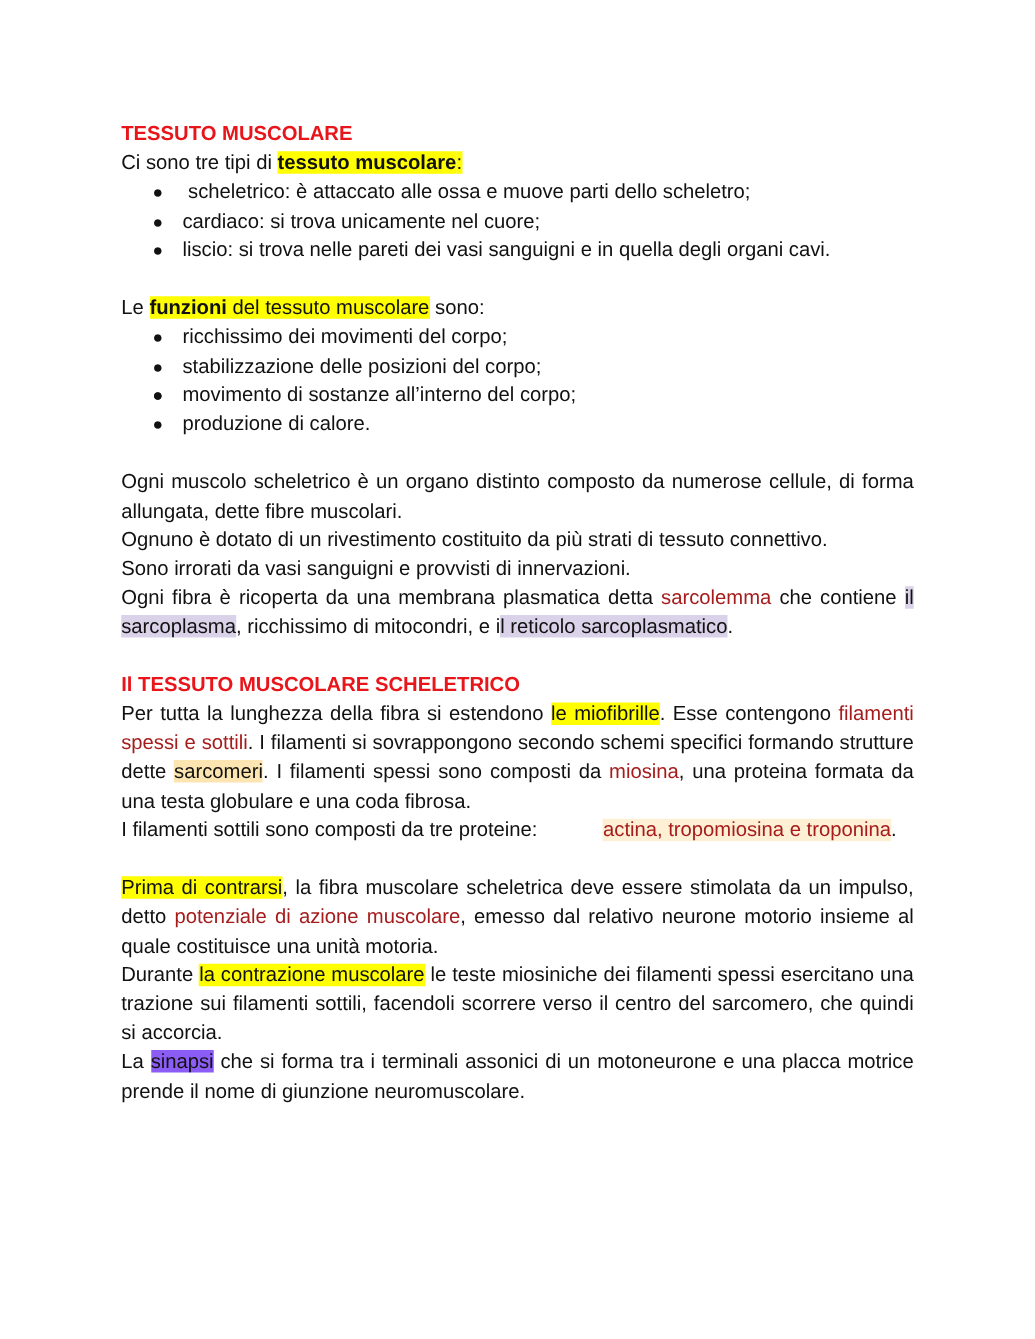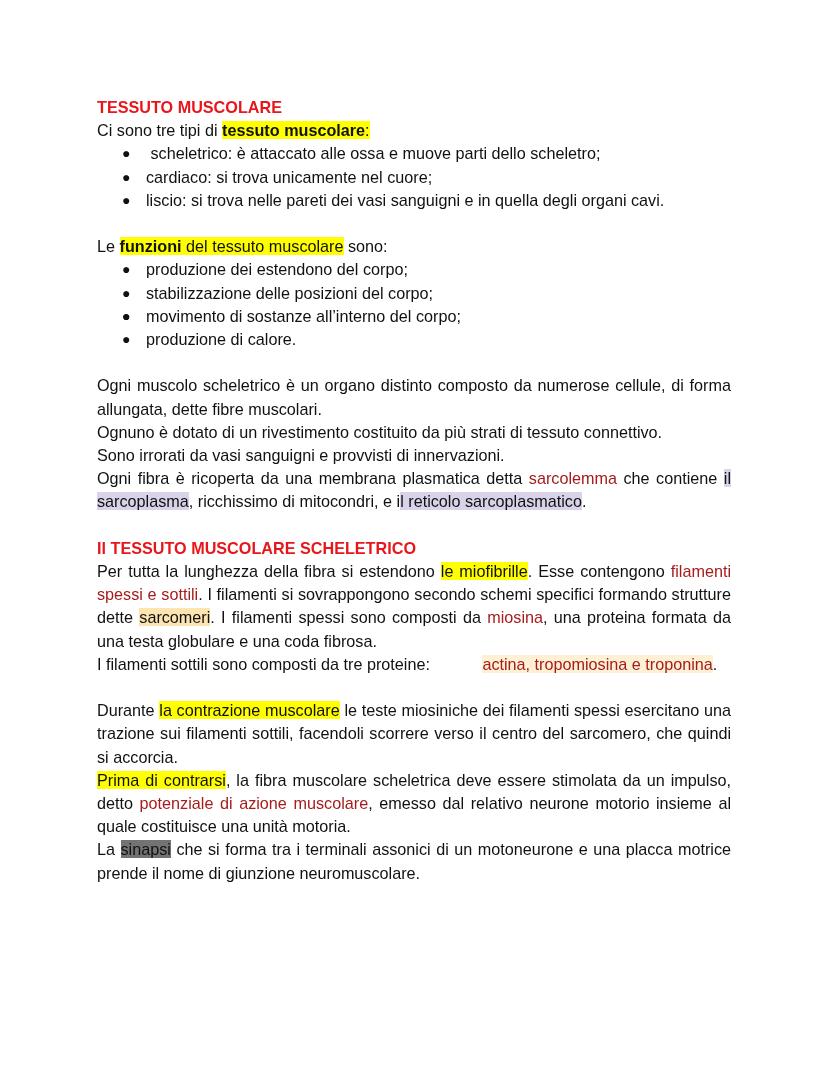--- a/index.html
+++ b/index.html
@@ -51,21 +51,21 @@
       position: absolute;
       left: 25px;
       top: 0;
       font-size: 14px;
     }
     .bold { font-weight: bold; }
     .hl-yellow { background: #ffff00; }
     .hl-lavender { background: #d9d2e9; }
     .hl-peach { background: #fce5b0; }
     .hl-lightpeach { background: #fdf0d5; margin-left: 48px; }
-    .hl-orange { background: #737373; }
+    .hl-orange { background: #8b5cf6; }
     .term-red {
       color: #a61c1c;
       font-weight: normal;
     }
   </style>
 </head>
 <body>
 
 <div class="page">
 
@@ -77,21 +77,21 @@
     <li><span class="bullet">●</span><span style="white-space:pre"> scheletrico: è attaccato alle ossa e muove parti dello scheletro;</span></li>
     <li><span class="bullet">●</span><span>cardiaco: si trova unicamente nel cuore;</span></li>
     <li><span class="bullet">●</span><span>liscio: si trova nelle pareti dei vasi sanguigni e in quella degli organi cavi.</span></li>
   </ul>
 
   <div class="gap"></div>
 
   <p><span>Le </span><span class="hl-yellow"><span class="bold">funzioni</span><span> del tessuto muscolare</span></span><span> sono:</span></p>
 
   <ul>
-    <li><span class="bullet">●</span><span>produzione dei estendono del corpo;</span></li>
+    <li><span class="bullet">●</span><span>ricchissimo dei movimenti del corpo;</span></li>
     <li><span class="bullet">●</span><span>stabilizzazione delle posizioni del corpo;</span></li>
     <li><span class="bullet">●</span></li>
     <li><span class="bullet">●</span><span>movimento di sostanze all’interno del corpo;</span></li>
     <li><span class="bullet">●</span><span>produzione di calore.</span></li>
   </ul>
 
   <div class="gap"></div>
 
   <p class="justify">Ogni muscolo scheletrico è un organo distinto composto da numerose cellule, di forma allungata, dette fibre muscolari.</p>
   <p class="justify">Ognuno è dotato di un rivestimento costituito da più strati di tessuto connettivo.</p>
@@ -101,19 +101,19 @@
   <div class="gap"></div>
 
   <h2 class="heading">Il TESSUTO MUSCOLARE SCHELETRICO</h2>
 
   <p class="justify"><span>Per tutta la lunghezza della fibra si estendono </span><span class="hl-yellow">le miofibrille</span><span>. Esse contengono </span><span class="term-red">filamenti spessi e sottili</span><span>. I filamenti si sovrappongono secondo schemi specifici formando strutture dette </span><span class="hl-peach">sarcomeri</span><span>. I filamenti spessi sono composti da </span><span class="term-red">miosina</span><span>, una proteina formata da una testa globulare e una coda fibrosa.</span></p>
 
   <p class="justify"><span>I filamenti sottili sono composti da tre proteine: </span><span class="term-red hl-lightpeach">actina, tropomiosina e troponina</span><span>.</span></p>
 
   <div class="gap"></div>
 
+  <p class="justify"><span class="hl-yellow">Prima di contrarsi</span><span>, la fibra muscolare scheletrica deve essere stimolata da un impulso, detto </span><span class="term-red">potenziale di azione muscolare</span><span>, emesso dal relativo neurone motorio insieme al quale costituisce una unità motoria.</span></p>
+
   <p class="justify"><span>Durante </span><span class="hl-yellow">la contrazione muscolare</span><span> le teste miosiniche dei filamenti spessi esercitano una trazione sui filamenti sottili, facendoli scorrere verso il centro del sarcomero, che quindi si accorcia.</span></p>
-
-  <p class="justify"><span class="hl-yellow">Prima di contrarsi</span><span>, la fibra muscolare scheletrica deve essere stimolata da un impulso, detto </span><span class="term-red">potenziale di azione muscolare</span><span>, emesso dal relativo neurone motorio insieme al quale costituisce una unità motoria.</span></p>
 
   <p class="justify"><span>La </span><span class="hl-orange">sinapsi</span><span> che si forma tra i terminali assonici di un motoneurone e una placca motrice prende il nome di giunzione neuromuscolare.</span></p>
 
 </div>
 
 </body></html>

